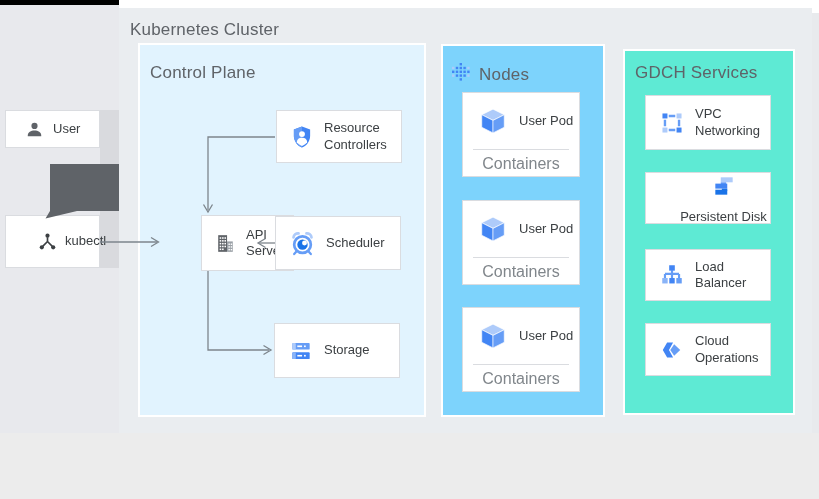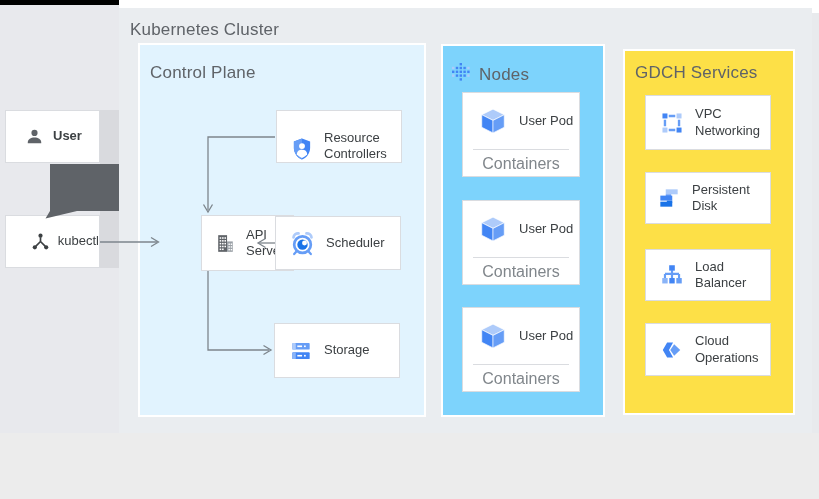--- a/index.html
+++ b/index.html
@@ -29,21 +29,21 @@
   <div class="abs" style="left:0;top:5px;width:119px;height:428px;background:#e8e9ed;"></div>
   <div class="abs" style="left:0;top:0;width:119px;height:5px;background:#000000;"></div>
   <div class="abs" style="left:812px;top:13px;width:7px;height:420px;background:#e8eaed;"></div>
 
   <div class="abs" style="left:119px;top:8px;width:693px;height:425px;background:#eaedf0;">
     <div class="abs panel-label" style="left:11px;top:12px;">Kubernetes Cluster</div>
 
     <div class="abs" style="left:21px;top:37px;width:284px;height:370px;background:#e1f3fe;box-shadow:0 0 0 2px #ffffff;">
       <div class="abs panel-label" style="left:10px;top:18px;">Control Plane</div>
 
-      <div class="box" style="left:136px;top:65px;width:126px;height:53px;padding-left:12px;gap:9px;align-items:flex-end;">
+      <div class="box" style="left:136px;top:65px;width:126px;height:53px;padding-left:12px;gap:9px;">
         <span class="icon">
           <svg width="26" height="26" viewBox="0 0 24 24">
             <path d="M12 2.2 L19.5 5 V10.8 C19.5 15.8 16.4 19.9 12 21.8 C7.6 19.9 4.5 15.8 4.5 10.8 V5 Z" fill="#4285f4"></path>
             <path d="M12 2.2 V21.8 C7.6 19.9 4.5 15.8 4.5 10.8 V5 Z" fill="#669df6"></path>
             <circle cx="12" cy="9.3" r="2.7" fill="#ffffff"></circle>
             <path d="M7.3 16.8 C7.3 14 9.4 12.8 12 12.8 C14.6 12.8 16.7 14 16.7 16.8 C15.4 18.4 13.8 19.5 12 20.2 C10.2 19.5 8.6 18.4 7.3 16.8 Z" fill="#ffffff"></path>
           </svg>
         </span>
         <span class="lbl">Resource Controllers</span>
       </div>
@@ -184,37 +184,37 @@
               </svg>
             </span>
             <span class="lbl">User Pod</span>
           </div>
           <div class="pod-divider" style="top:56px;"></div>
           <div class="sub-lbl" style="position:absolute;top:62px;left:0;width:100%;text-align:center;">Containers</div>
         </div>
       </div>
     </div>
 
-    <div class="abs" style="left:506px;top:43px;width:168px;height:362px;background:#fde047;box-shadow:0 0 0 2px #ffffff;">
+    <div class="abs" style="left:506px;top:43px;width:168px;height:362px;background:#5eead4;box-shadow:0 0 0 2px #ffffff;">
       <div class="abs panel-label" style="left:10px;top:12px;">GDCH Services</div>
 
       <div class="box" style="left:20px;top:44px;width:126px;height:55px;padding-left:13px;gap:10px;">
         <span class="icon">
           <svg width="26" height="26" viewBox="0 0 24 24">
             <path d="M9 5.5 H15 M9 18.5 H15 M5.5 9 V15 M18.5 9 V15" stroke="#669df6" stroke-width="2.2"></path>
             <rect x="3.2" y="3.2" width="4.6" height="4.6" fill="#4285f4"></rect>
             <rect x="16.2" y="3.2" width="4.6" height="4.6" fill="#aecbfa"></rect>
             <rect x="3.2" y="16.2" width="4.6" height="4.6" fill="#aecbfa"></rect>
             <rect x="16.2" y="16.2" width="4.6" height="4.6" fill="#4285f4"></rect>
           </svg>
         </span>
         <span class="lbl">VPC Networking</span>
       </div>
 
-      <div class="box" style="left:20px;top:121px;width:126px;height:52px;padding-left:10px;gap:10px;">
+      <div class="box" style="left:20px;top:121px;width:126px;height:52px;padding-left:31px;gap:10px;flex-direction:column;">
         <span class="icon">
           <svg width="26" height="26" viewBox="0 0 24 24">
             <rect x="9" y="4" width="11" height="4.6" fill="#aecbfa"></rect>
             <rect x="9" y="8.6" width="5" height="3" fill="#669df6"></rect>
             <rect x="4" y="9.8" width="11" height="4.6" fill="#4285f4"></rect>
             <rect x="10" y="14.4" width="5" height="2" fill="#1a73e8"></rect>
             <rect x="4" y="15.4" width="11" height="4.6" fill="#1a73e8"></rect>
           </svg>
         </span>
         <span class="lbl">Persistent Disk</span>
@@ -241,31 +241,31 @@
           </svg>
         </span>
         <span class="lbl">Cloud Operations</span>
       </div>
     </div>
   </div>
 
   <div class="abs" style="left:100px;top:110px;width:19px;height:158px;background:#d9dade;"></div>
   <div class="abs" style="left:50px;top:164px;width:69px;height:47px;background:#5f6368;"></div>
 
-  <div class="box" style="left:5px;top:110px;width:95px;height:53px;padding-left:19px;gap:9px;font-weight:bold;">
+  <div class="box" style="left:5px;top:110px;width:95px;height:38px;padding-left:19px;gap:9px;">
     <span class="icon">
       <svg width="19" height="19" viewBox="0 0 24 24">
         <circle cx="12" cy="7.5" r="3.9" fill="#5f6368"></circle>
         <path d="M3.5 19.5 C3.5 15.4 7.5 13.4 12 13.4 C16.5 13.4 20.5 15.4 20.5 19.5 V20.6 H3.5 Z" fill="#5f6368"></path>
       </svg>
     </span>
     <span class="lbl">User</span>
   </div>
 
-  <div class="box" style="left:5px;top:215px;width:95px;height:53px;padding-left:31px;gap:7px;justify-content:flex-end;">
+  <div class="box" style="left:5px;top:215px;width:95px;height:53px;padding-left:31px;gap:7px;">
     <span class="icon">
       <svg width="21" height="21" viewBox="0 0 24 24">
         <path d="M12 7 L12 12 M12 12 L6.5 17.5 M12 12 L17.5 17.5" stroke="#3c4043" stroke-width="1.9" fill="none"></path>
         <circle cx="12" cy="5.3" r="2.4" fill="#3c4043"></circle>
         <circle cx="5.5" cy="18.7" r="2.4" fill="#3c4043"></circle>
         <circle cx="18.5" cy="18.7" r="2.4" fill="#3c4043"></circle>
       </svg>
     </span>
     <span class="lbl">kubectl</span>
   </div>

